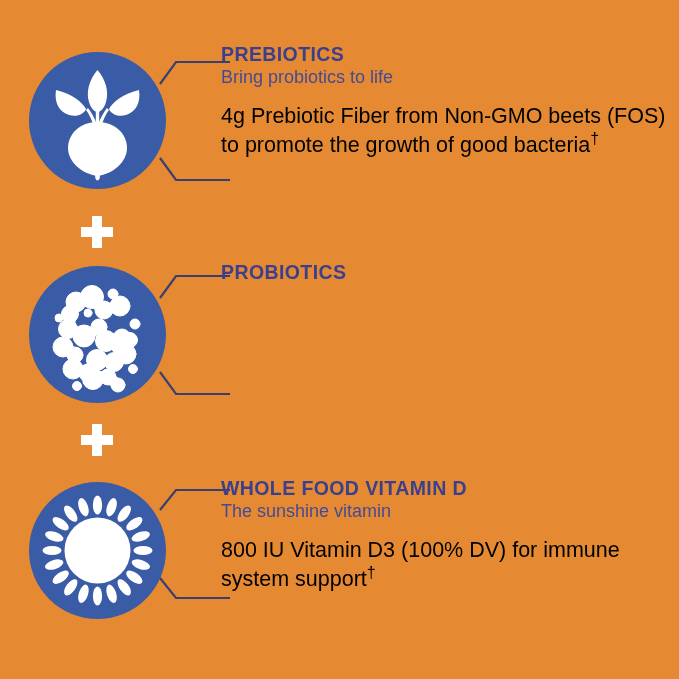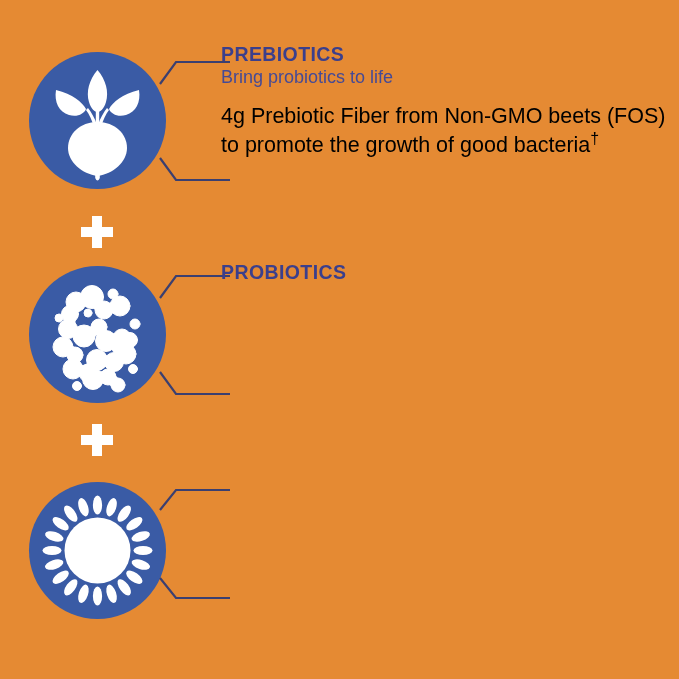--- a/index.html
+++ b/index.html
@@ -254,15 +254,20 @@
       </svg>
     </div>
 
     <div class="connector">
       <svg viewBox="0 0 70 132" preserveAspectRatio="none">
         <path d="M0 32 L16 12 L70 12"></path>
         <path d="M0 100 L16 120 L70 120"></path>
       </svg>
     </div>
 
+    <div class="text-col">
+      <div class="kicker">WHOLE FOOD VITAMIN D</div>
+      <div class="subhead">The sunshine vitamin</div>
+      <div class="detail"><span>800 IU Vitamin D3 (100% DV) for immune system support</span><span class="dag">†</span></div>
+    </div>
   </div>
 
 </div>
 
 </body></html>

